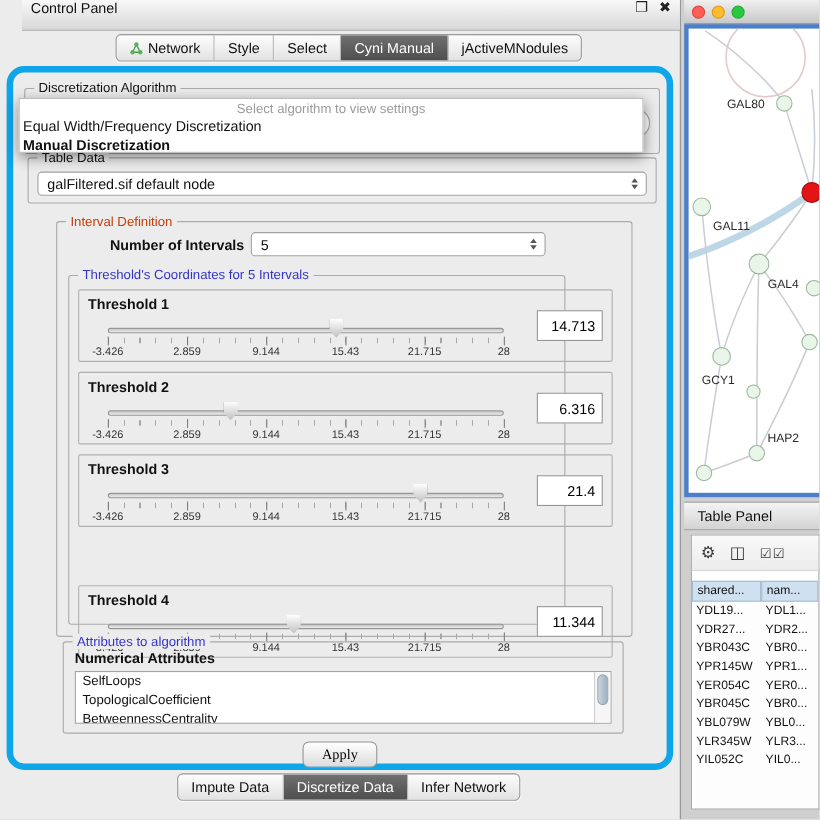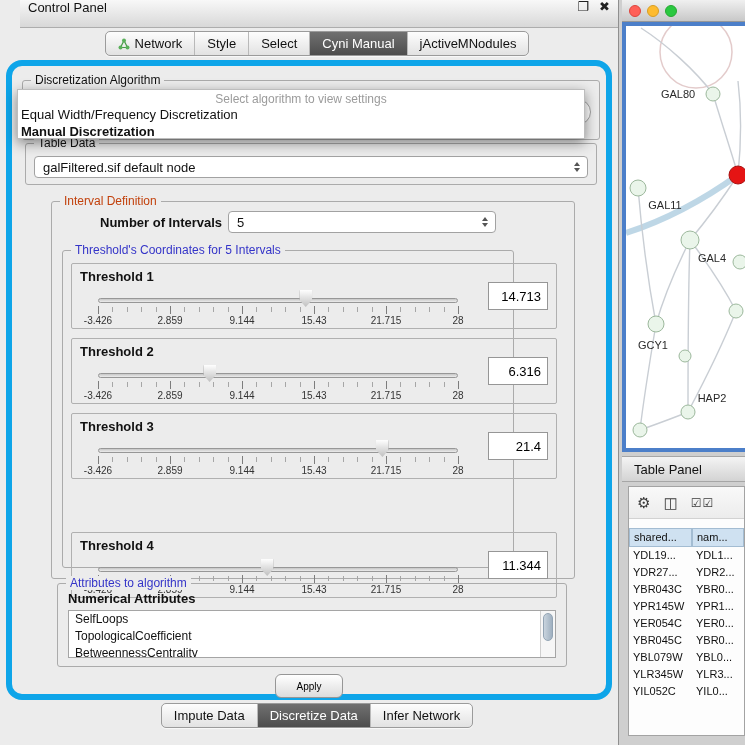--- a/index.html
+++ b/index.html
@@ -54,21 +54,21 @@
            clip-path:polygon(0 0,100% 0,100% 58%,50% 100%,0 58%);
            filter:drop-shadow(0 0 1px #6f6f6f); }
   .thval { position:absolute; right:8px; top:18px; width:60px; height:28px; border:1px solid #969696; background:#fff; font-size:13px; font-family:"Liberation Sans",sans-serif; text-align:right; padding-right:6px; }
 
   
   .list { position:absolute; left:10px; right:10px; top:26px; height:48px; background:#fff; border:1px solid #a5a5a5; overflow:hidden; }
   .list .li { font-size:12px; line-height:17px; padding-left:6px; }
   .sbar { position:absolute; right:0; top:0; bottom:0; width:15px; background:#f6f6f6; border-left:1px solid #cfcfcf; }
   .sthumb { position:absolute; left:2px; top:2px; width:10px; height:28px; border-radius:5px; background:linear-gradient(90deg,#c9d4de,#9fb0c0); border:1px solid #93a4b4; }
 
-  .applybtn { position:absolute; left:50%; transform:translateX(-50%); top:608px; width:68px; height:24px; border:1px solid #969696; border-radius:6px; background:linear-gradient(#ffffff,#dcdcdc); font-size:10px; font-family:Liberation Sans, sans-serif; }
+  .applybtn { position:absolute; left:50%; transform:translateX(-50%); top:608px; width:68px; height:24px; border:1px solid #969696; border-radius:6px; background:linear-gradient(#ffffff,#dcdcdc); font-size:13px; font-family:Liberation Serif, serif; }
 
   
   .netwin { position:absolute; left:622px; top:0; width:123px; height:492px; }
   .mactitle { height:22px; background:linear-gradient(#f0f0f0,#c8c8c8); border-bottom:1px solid #979797; display:flex; align-items:center; gap:6px; padding-left:7px; }
   .light { width:12px; height:12px; border-radius:50%; }
   .light.r { background:#ff5f57; border:1px solid #dd453e; }
   .light.y { background:#febb2e; border:1px solid #d89e24; }
   .light.g { background:#2ac840; border:1px solid #27a832; }
   .frame { position:absolute; left:0; top:22px; width:123px; height:430px; background:#4c7fc9; padding:4px 0 4px 4px; }
   .canvas { position:relative; width:119px; height:422px; background:#fff; overflow:hidden; }

